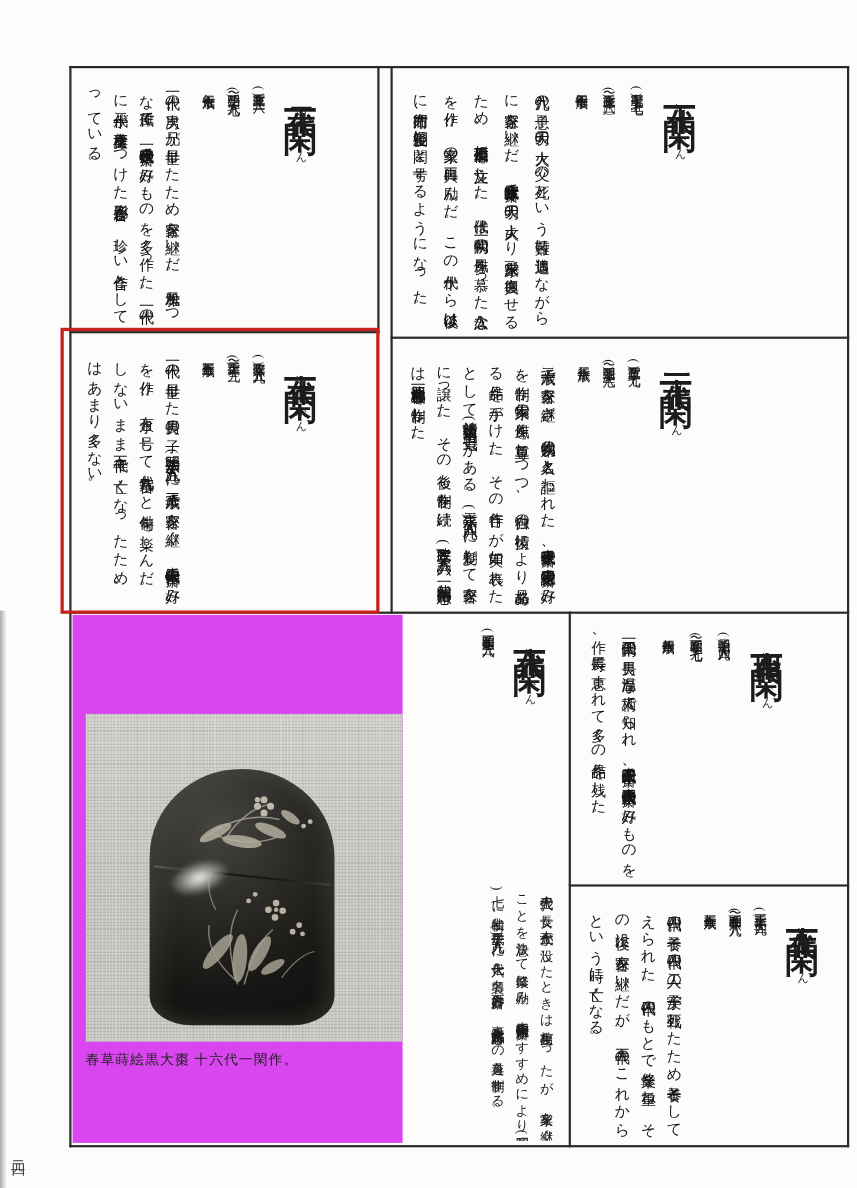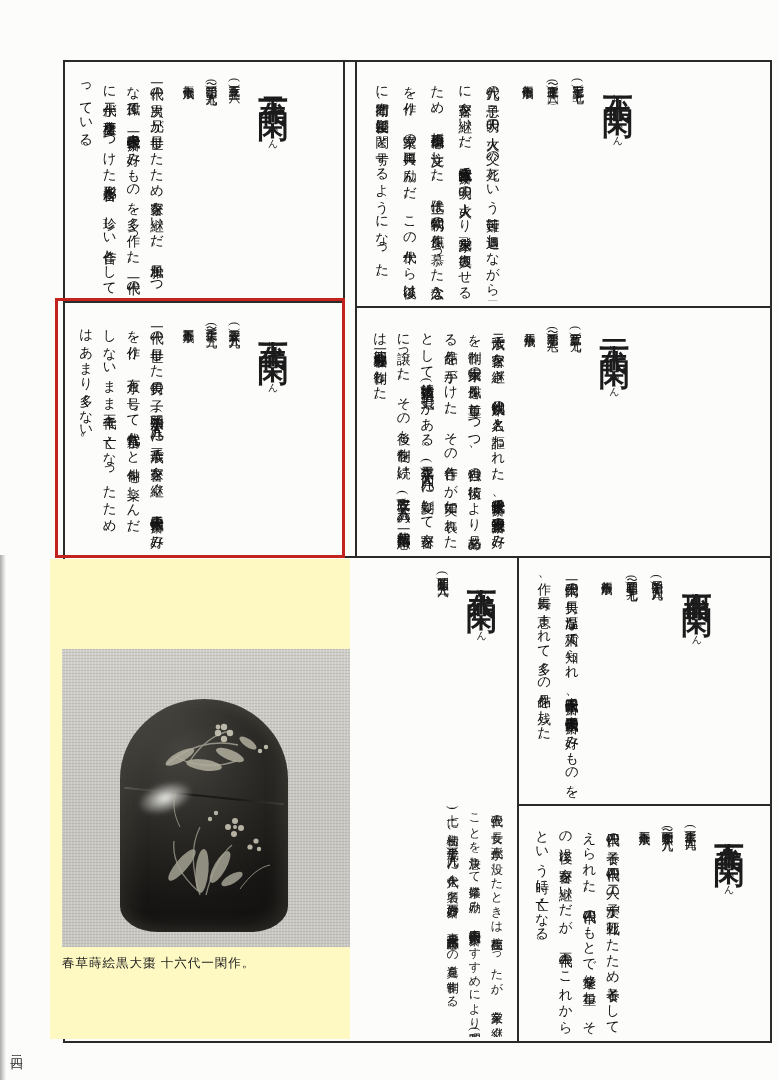--- a/index.html
+++ b/index.html
@@ -59,21 +59,21 @@
 
   
   .c16 { left:360px; top:560px; width:152px; height:477px; display:flex; flex-direction:column; }
   .c16-head { writing-mode:vertical-rl; height:238px; padding:8px 8px 0 0; }
   .c16-body {
     writing-mode:vertical-rl; margin-top:auto; height:232px; padding:0 4px 4px 0;
     font-size:12px; letter-spacing:.5px; line-height:1.85; text-align:justify;
   }
 
   
-  .photo-region { position:absolute; left:50px; top:559px; width:300px; height:480px; background:#fef9c3; }
+  .photo-region { position:absolute; left:66px; top:559px; width:300px; height:480px; background:#d946ef; }
   .photo {
     position:absolute; left:12px; top:90px; width:288px; height:298px;
     background:
       repeating-linear-gradient(90deg, rgba(255,255,255,.20) 0 1px, transparent 1px 3px),
       repeating-linear-gradient(0deg, rgba(88,86,80,.14) 0 1px, transparent 1px 3px),
       linear-gradient(180deg, #cfcec9 0%, #c6c5c0 55%, #c9c7c1 100%);
     overflow:hidden;
   }
   .natsume-shadow {
     position:absolute; left:42px; top:212px; width:200px; height:32px;

